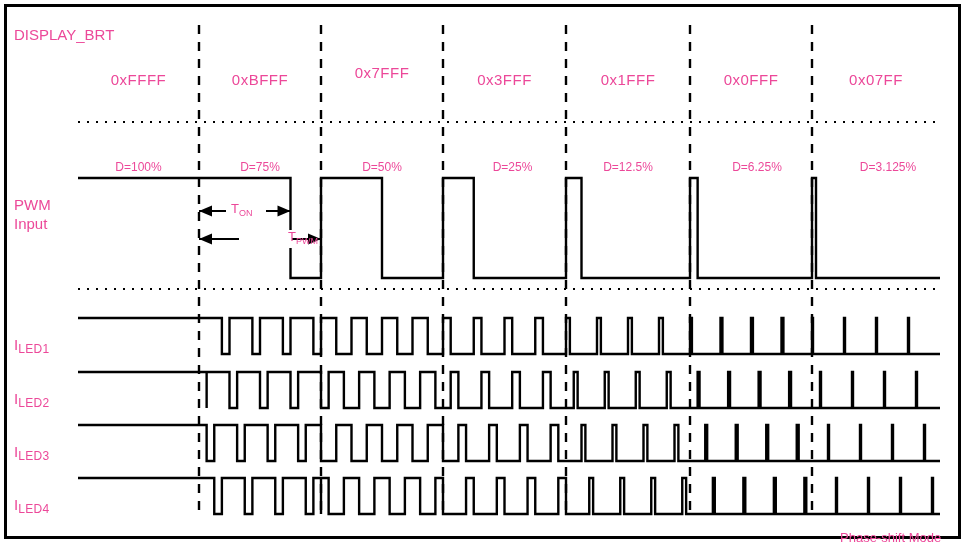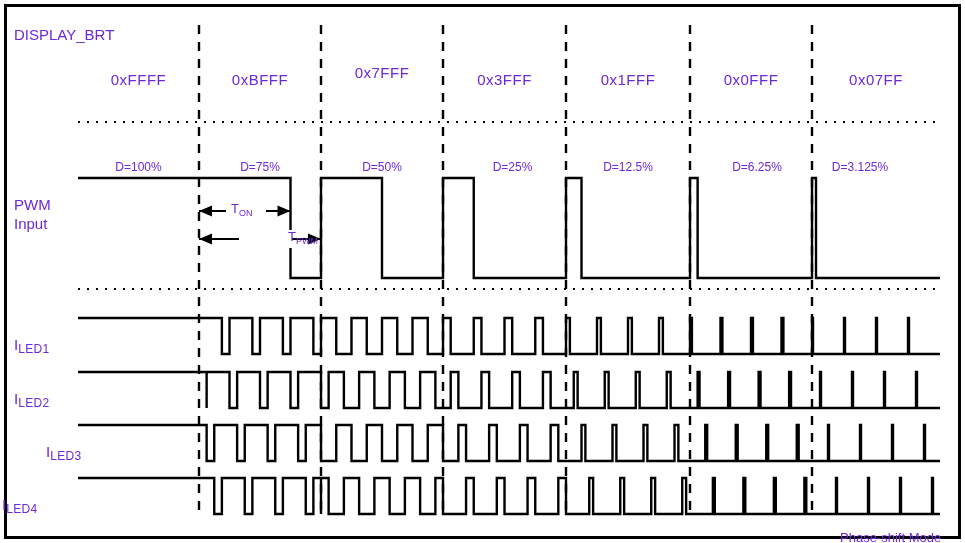--- a/index.html
+++ b/index.html
@@ -1,21 +1,21 @@
 <!DOCTYPE html>
 <html><head>
 <meta charset="utf-8">
 <style>
   html,body{margin:0;padding:0;background:#fff;}
   body{font-family:"Liberation Sans",sans-serif;}
   #page{position:relative;width:965px;height:543px;background:#fff;overflow:hidden;}
   #frame{position:absolute;left:4px;top:4px;width:957px;height:535px;
          border:3px solid #000;box-sizing:border-box;background:#fff;}
   svg.layer{position:absolute;left:0;top:0;width:965px;height:543px;}
-  .txt{position:absolute;white-space:nowrap;color:#6d28d9;}
+  .txt{position:absolute;white-space:nowrap;color:#ec4899;}
   .title{font-size:15px;}
   .brt{font-size:15px;letter-spacing:.5px;}
   .duty{font-size:12px;}
   .sig{font-size:15px;line-height:17px;}
   .small-note{font-size:13px;}
   .ileg{font-size:15px;}
   .ileg sub{font-size:12px;vertical-align:baseline;position:relative;top:3px;letter-spacing:.3px;}
   .tlab{font-size:13px;}
   .tlab sub{font-size:9px;vertical-align:baseline;position:relative;top:3px;}
 </style>
@@ -60,32 +60,32 @@
       <div class="txt brt" style="left: 751px; top: 71px; transform: translateX(-50%);">0x0FFF</div>
       <div class="txt brt" style="left: 876px; top: 71px; transform: translateX(-50%);">0x07FF</div>
     </div>
   <div id="duties">
       <div class="txt duty" style="left: 138.5px; top: 160px; transform: translateX(-50%);">D=100%</div>
       <div class="txt duty" style="left: 260px; top: 160px; transform: translateX(-50%);">D=75%</div>
       <div class="txt duty" style="left: 382px; top: 160px; transform: translateX(-50%);">D=50%</div>
       <div class="txt duty" style="left: 504.5px; top: 160px; transform: translateX(-50%); padding-left: 16px;">D=25%</div>
       <div class="txt duty" style="left: 628px; top: 160px; transform: translateX(-50%);">D=12.5%</div>
       <div class="txt duty" style="left: 757px; top: 160px; transform: translateX(-50%);">D=6.25%</div>
-      <div class="txt duty" style="left: 848px; top: 160px; transform: translateX(-50%); padding-left: 24px;">D=3.125%</div>
+      <div class="txt duty" style="left: 876px; top: 160px; transform: translateX(-50%); padding-left: 24px;">D=3.125%</div>
     </div>
 
   <div class="txt sig" style="left:14px;top:196px;">PWM</div>
   <div class="txt sig" style="left:14px;top:215px;">Input</div>
 
   <div class="txt tlab" style="left:231px;top:201px;"><span>T</span><sub>ON</sub></div>
 
   <div class="txt tlab" style="left:244px;top:229px;margin-left:44px;"><span>T</span><sub>PWM</sub></div>
 
   <div id="chanlabels">
       <div class="txt ileg" style="left: 14px; top: 336px;"><span>I</span><sub>LED1</sub></div>
       <div class="txt ileg" style="left: 14px; top: 390px;"><span>I</span><sub>LED2</sub></div>
-      <div class="txt ileg" style="left: 14px; top: 443px; margin-left: 32px;"><span>I</span><sub>LED3</sub></div>
-      <div class="txt ileg" style="left: 2px; top: 496px; text-align: right;"><span>I</span><sub>LED4</sub></div>
+      <div class="txt ileg" style="left: 14px; top: 443px;"><span>I</span><sub>LED3</sub></div>
+      <div class="txt ileg" style="left: 14px; top: 496px; text-align: right;"><span>I</span><sub>LED4</sub></div>
     </div>
 
 
   <div class="txt small-note" style="left:840px;top:530px;">Phase-shift Mode</div>
 </div>
 
 </body></html>

